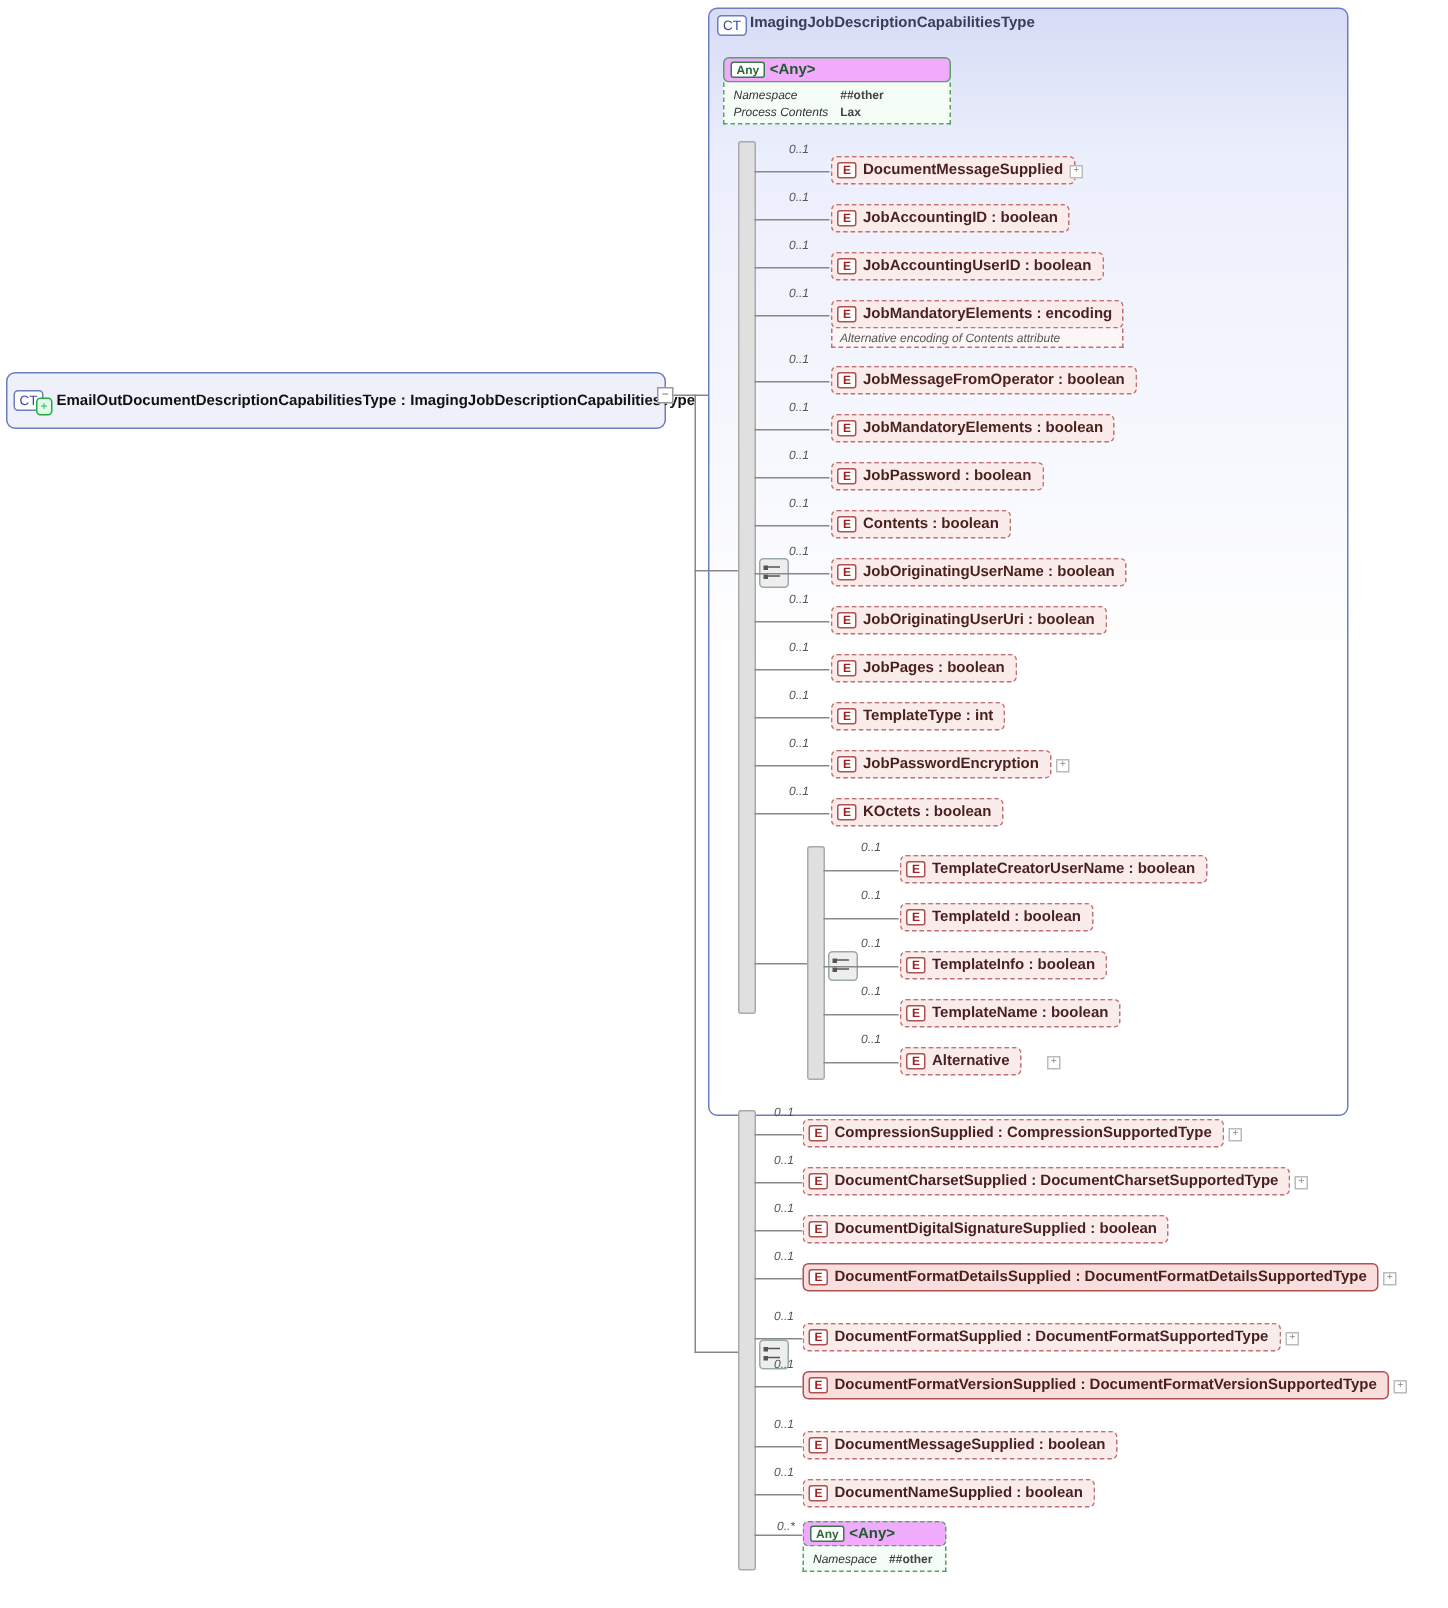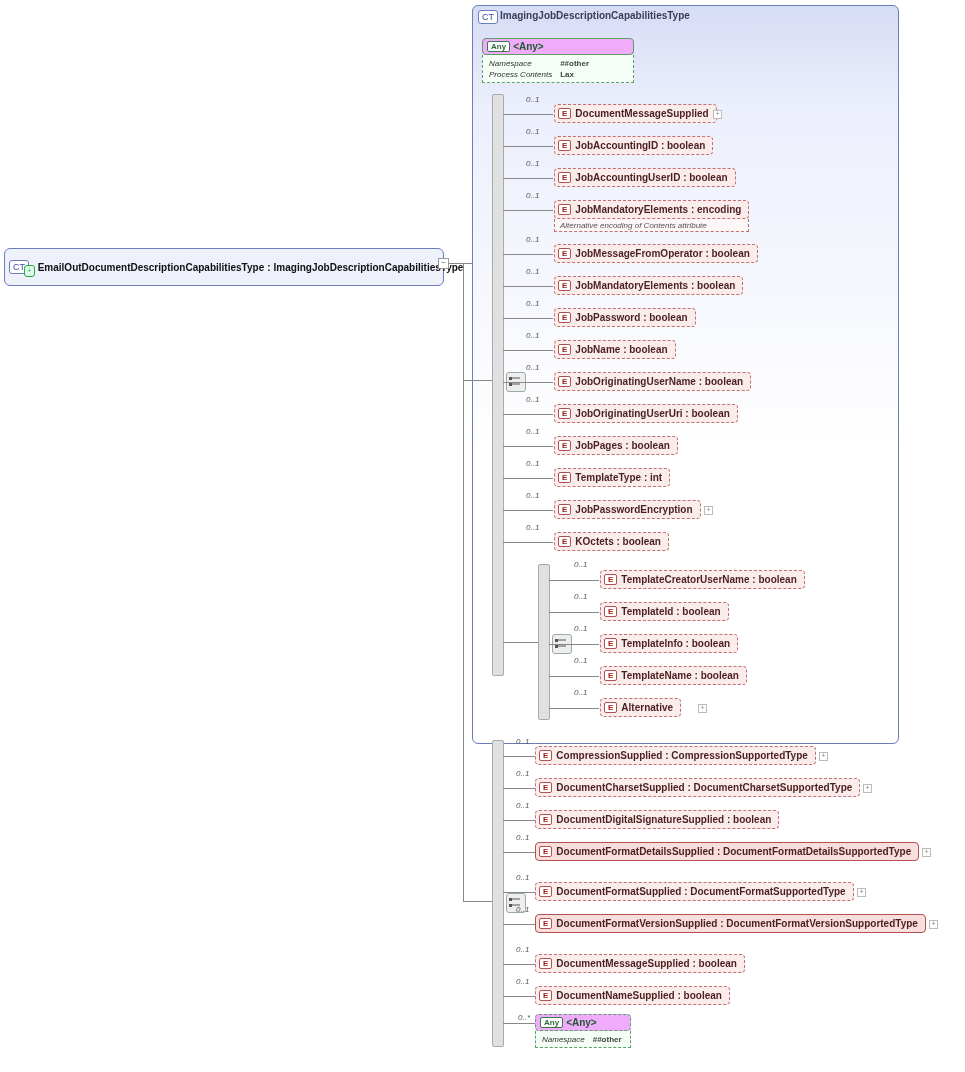--- a/index.html
+++ b/index.html
@@ -146,21 +146,21 @@
       <div class="elem-box" style="">
      <span class="e-badge">E</span>
      <span>JobPassword : boolean</span>
    </div>
     </div>
     <div class="occ pos" style="left:526px; top:331px;">0..1</div>
     <div class="hline" style="left:503px; top:350px; width:50px;"></div>
     <div class="pos" style="left: 554px; top: 340px;">
       <div class="elem-box" style="">
      <span class="e-badge">E</span>
-     <span>JobName : boolean</span>
+     <span>Contents : boolean</span>
    </div>
     </div>
     <div class="occ pos" style="left:526px; top:363px;">0..1</div>
     <div class="hline" style="left:503px; top:382px; width:50px;"></div>
     <div class="pos" style="left: 554px; top: 372px;">
       <div class="elem-box" style="">
      <span class="e-badge">E</span>
      <span>JobOriginatingUserName : boolean</span>
    </div>
     </div>

